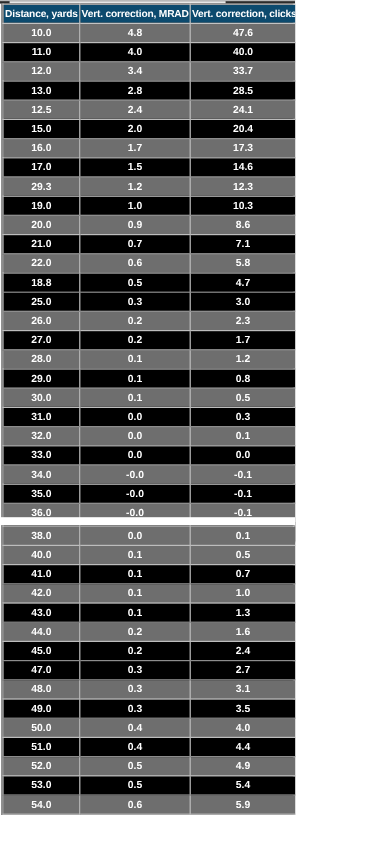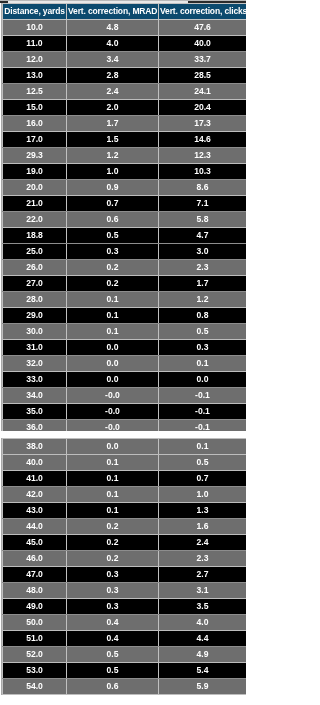--- a/index.html
+++ b/index.html
@@ -317,25 +317,20 @@
           <tr class="row-light">
             <td>44.0</td>
             <td>0.2</td>
             <td>1.6</td>
           </tr>
           <tr class="row-dark">
             <td>45.0</td>
             <td>0.2</td>
             <td>2.4</td>
           </tr>
-          <tr class="row-light">
-            <td>46.0</td>
-            <td>0.2</td>
-            <td>2.3</td>
-          </tr>
           <tr class="row-dark">
             <td>47.0</td>
             <td>0.3</td>
             <td>2.7</td>
           </tr>
           <tr class="row-light">
             <td>48.0</td>
             <td>0.3</td>
             <td>3.1</td>
           </tr>

